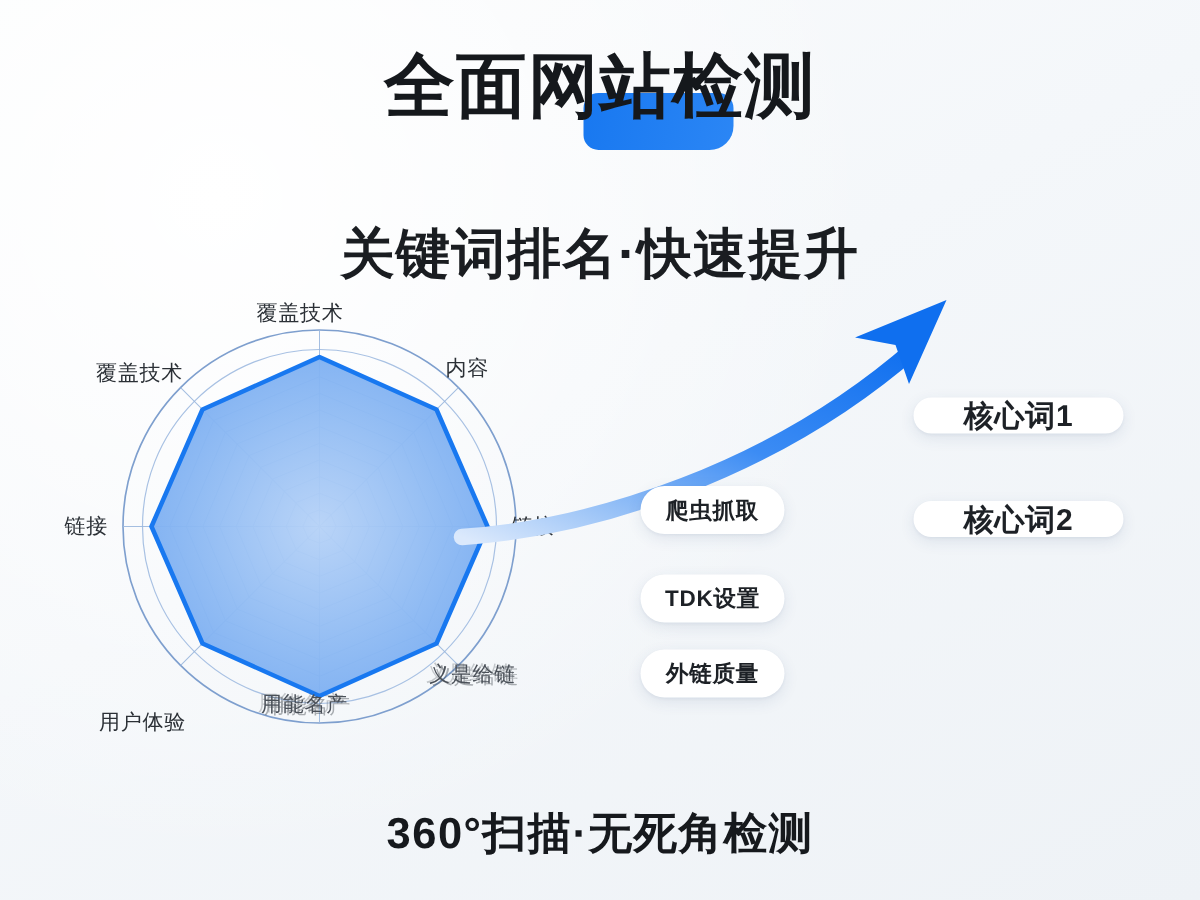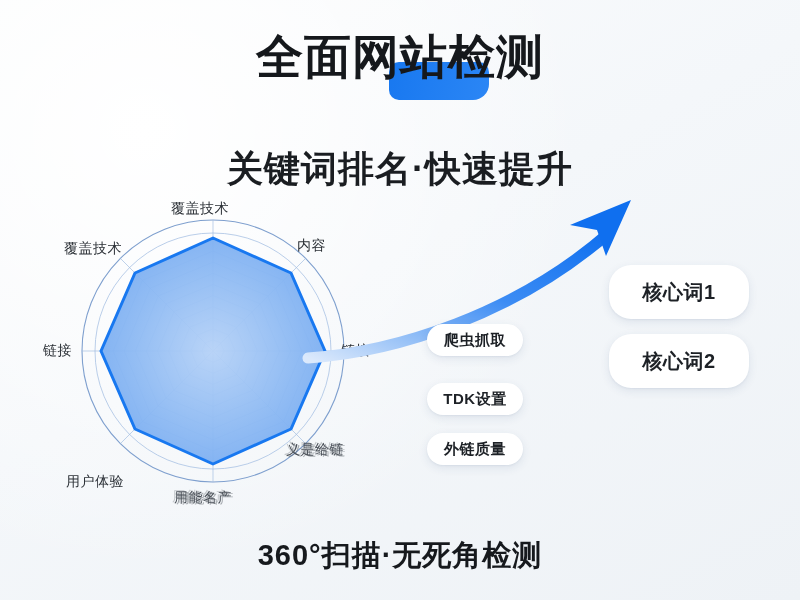--- a/index.html
+++ b/index.html
@@ -113,21 +113,21 @@
     justify-content: center;
     background: #ffffff;
     border-radius: 22px;
     font-size: 16px;
     font-weight: bold;
     color: #1d2126;
     letter-spacing: .5px;
     box-shadow: 0 3px 10px rgba(40,70,120,.10), 0 1px 2px rgba(40,70,120,.06);
   }
   .tag-sm { width: 96px; height: 32px; font-size: 15px; }
-  .tag-lg { width: 140px; height: 54px; font-size: 20px; }
+  .tag-lg { width: 140px; height: 24px; font-size: 20px; }
 </style>
 </head>
 <body>
 
 <div id="stage">
 
   <div class="title-wrap">
     <div class="main-title">
       <span class="title-hl"></span>
       <span>全面网站检测</span>
@@ -172,21 +172,21 @@
         <line x1="165" y1="155" x2="72.4" y2="62.4"></line>
       </g>
 
       <polygon points="165,42 243,77 277,155 243,233 165,268 87,233 53,155 87,77" fill="url(#polyFill)" stroke="#1878f0" stroke-width="3" stroke-linejoin="round"></polygon>
     </svg>
 
     <span class="radar-label" style="left:123px; top:4px;">覆盖技术</span>
     <span class="radar-label" style="left:249px; top:41px;">内容</span>
     <span class="radar-label" style="left:293px; top:146px;">链接</span>
     <span class="radar-label blur-ghost" style="left:238px; top:245px;">义是给链</span>
-    <span class="radar-label blur-ghost" style="left:126px; top:293px;">用能名产</span>
+    <span class="radar-label blur-ghost" style="left:126px; top:265px;">用能名产</span>
     <span class="radar-label" style="left:18px; top:241px;margin-top:36px;">用户体验</span>
     <span class="radar-label" style="left:-5px; top:146px;">链接</span>
     <span class="radar-label" style="left:16px; top:44px;">覆盖技术</span>
   </div>
 
   <div class="arrow-holder">
     <svg width="420" height="200" viewBox="0 0 420 200">
       <defs>
         <linearGradient id="arrowGrad" x1="0%" y1="100%" x2="100%" y2="0%">
           <stop offset="0%" stop-color="#dbe9fc"></stop>

